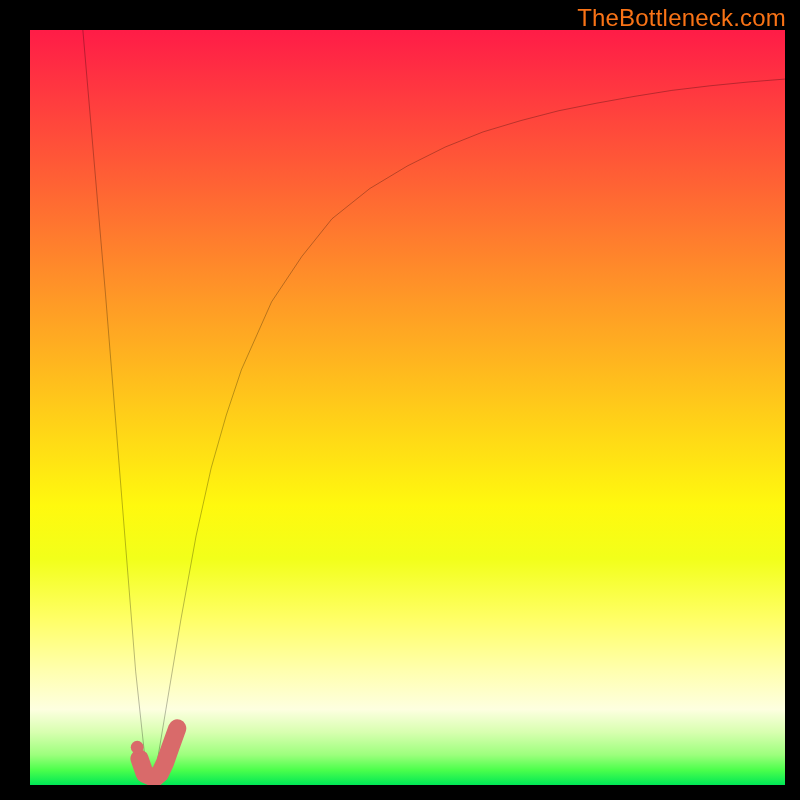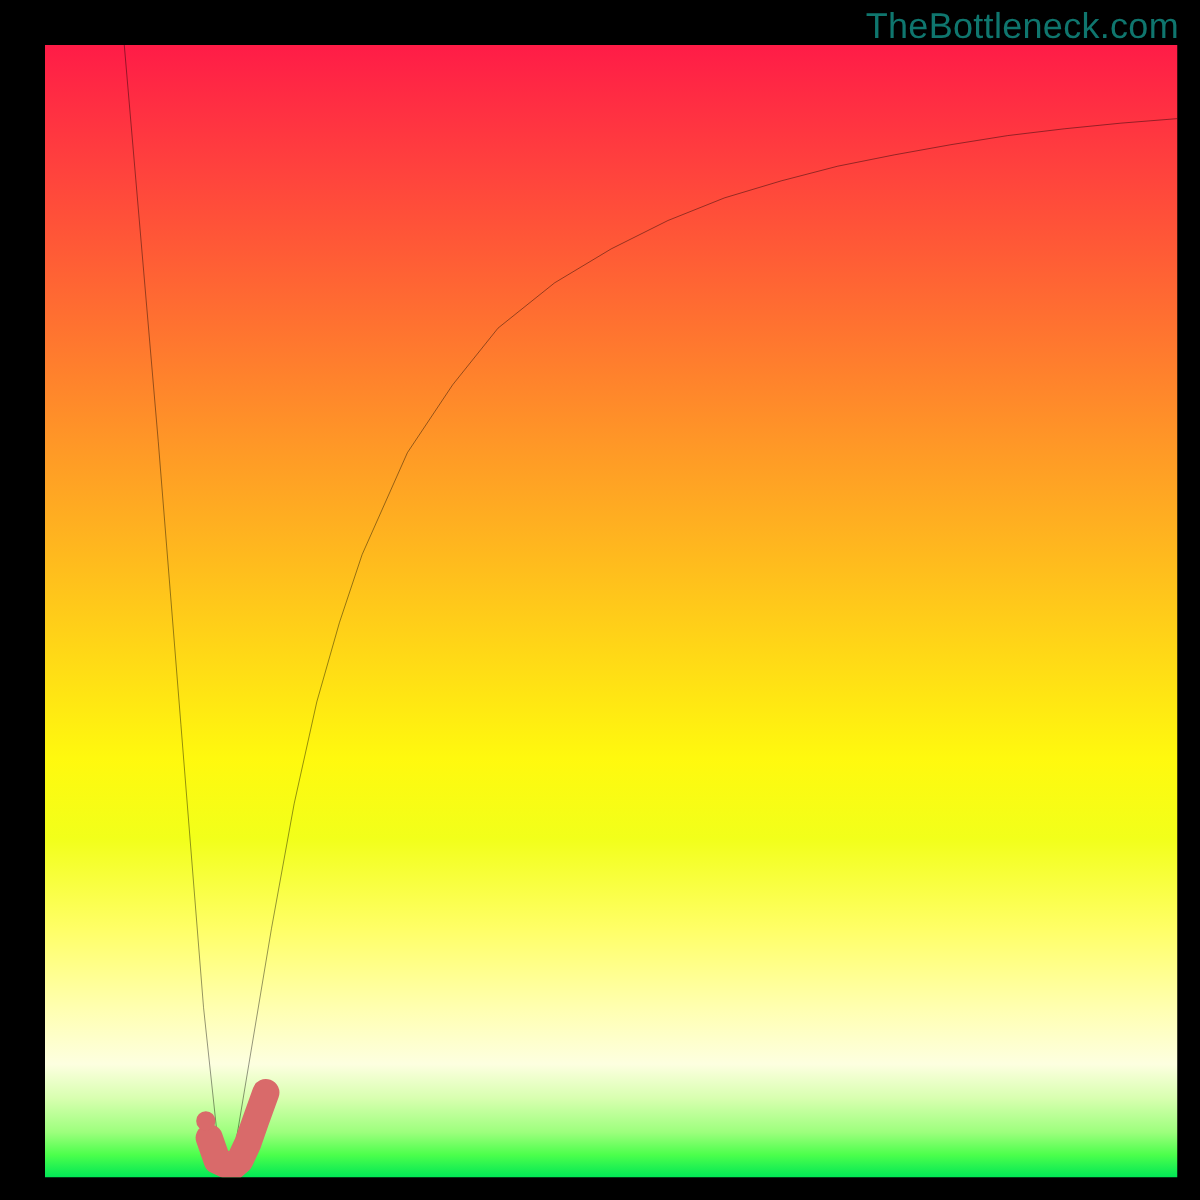--- a/index.html
+++ b/index.html
@@ -49,21 +49,21 @@
     );
   }
   .curve {
     position: absolute;
     inset: 0;
   }
   .watermark {
     position: absolute;
     top: 4px;
     right: 14px;
-    color: #0f766e;
+    color: #f97316;
     font-size: 24px;
     font-weight: 500;
     letter-spacing: 0.2px;
   }
 </style>
 </head>
 <body>
 
 <div class="frame">
   <div class="plot">

